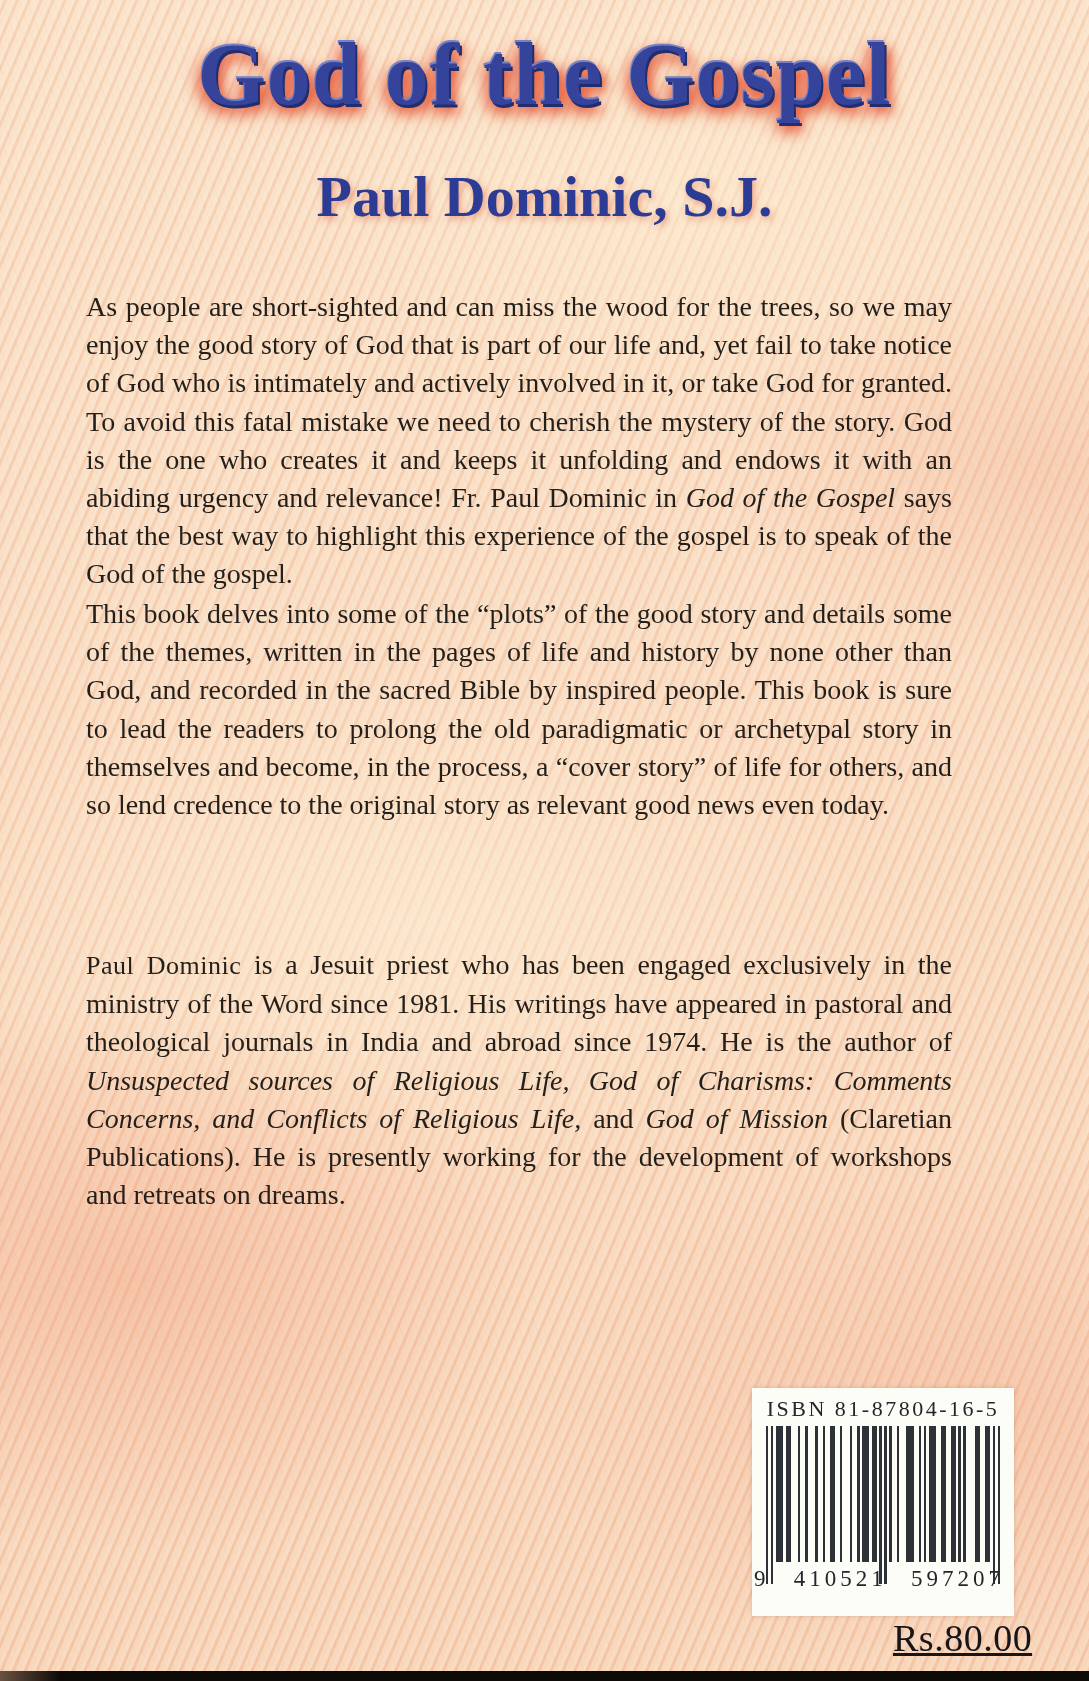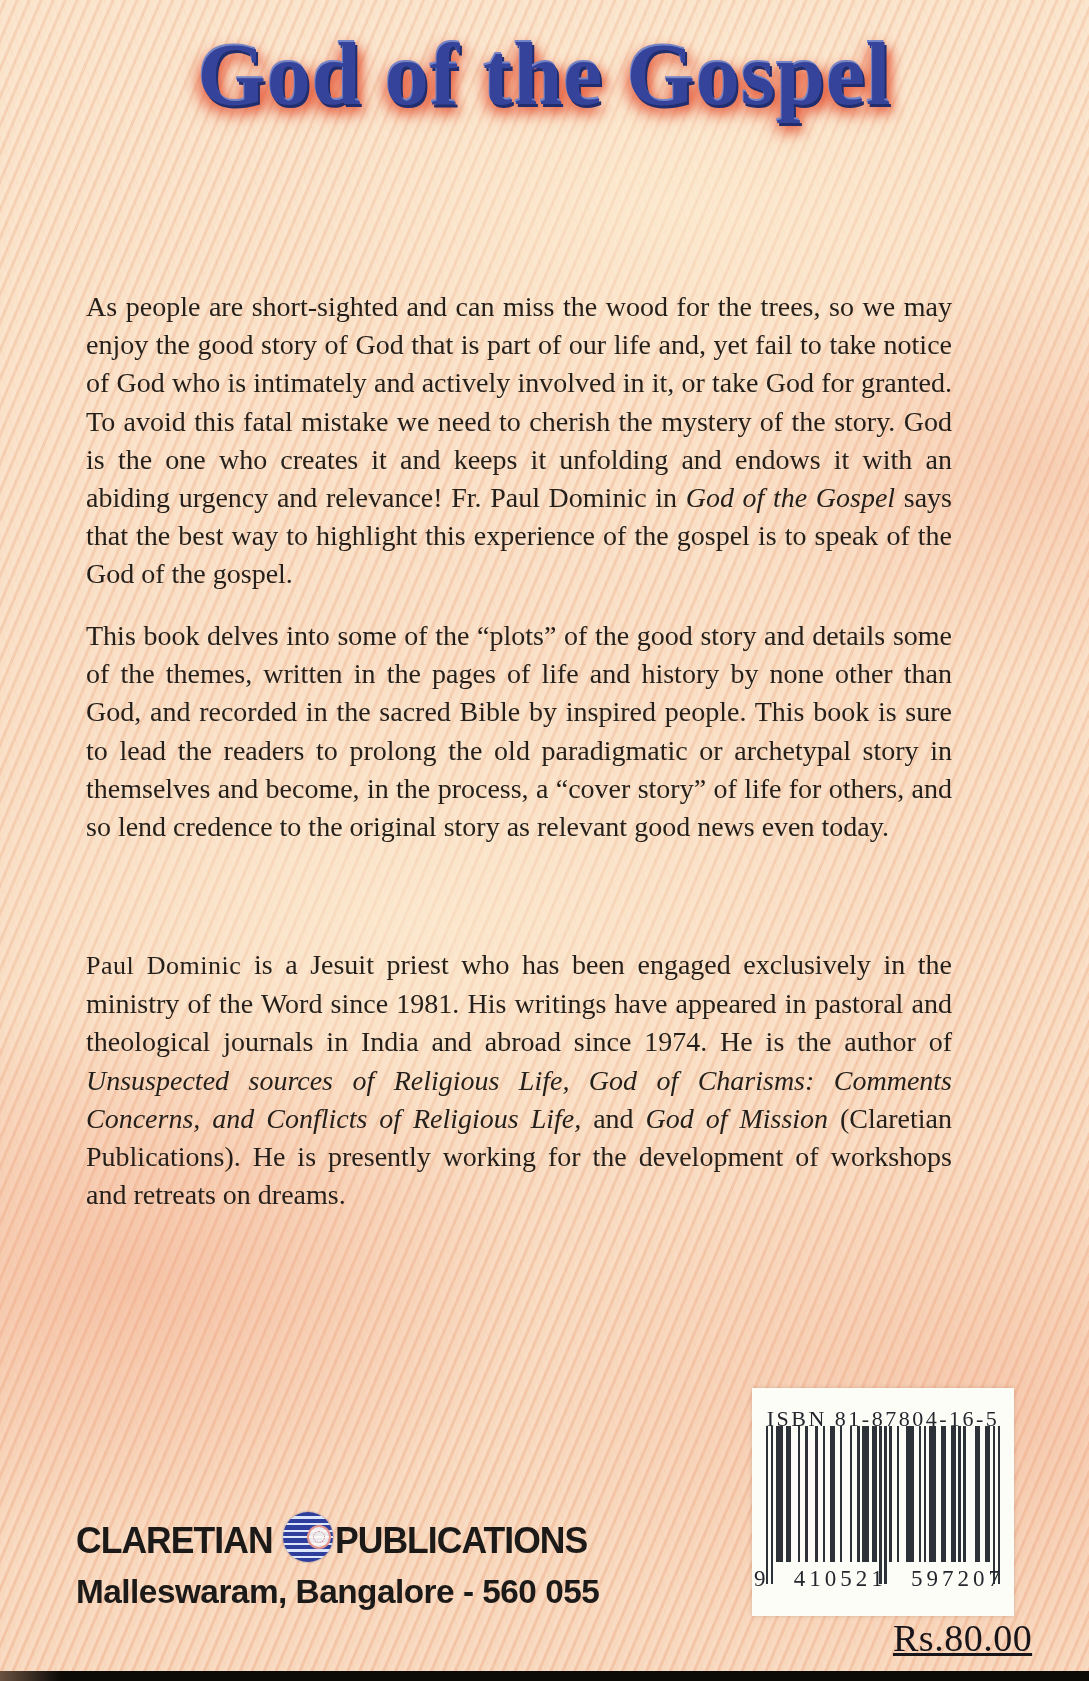--- a/index.html
+++ b/index.html
@@ -37,28 +37,28 @@
     text-shadow:2px 3px 7px rgba(226,104,72,0.55);
   }
   .para{
     position:absolute;left:86px;width:866px;
     font-size:28px;line-height:38.2px;color:#241f1a;
     text-align:justify;
   }
   .para .it{font-style:italic;}
   .para .lead{font-size:26px;letter-spacing:0.5px;}
   .p1{top:288px;}
-  .p2{top:617px;}
+  .p2{top:595px;}
   .p3{top:946px;}
   .barcode-label{
     position:absolute;left:752px;top:1388px;width:262px;height:228px;
     background:#fdfdf8;box-shadow:0 0 4px rgba(120,70,50,0.25);
   }
   .isbn-text{
-    margin-top:18px;text-align:center;
+    margin-top:8px;text-align:center;
     font-size:22px;letter-spacing:2.5px;color:#23262c;white-space:nowrap;
   }
   .bars{position:absolute;left:14px;right:14px;top:38px;height:158px;}
   .bars svg{width:100%;height:100%;}
   .ean-digits{
     position:absolute;left:2px;right:10px;top:178px;
     display:flex;justify-content:space-between;
     font-size:23px;letter-spacing:4px;color:#23262c;
   }
   .publisher{
@@ -93,20 +93,21 @@
     background:linear-gradient(90deg,#6b5140 0,#0d0b08 60px,#0d0b08 100%);
   }
 </style>
 </head>
 <body>
 
 <div class="cover">
 
   <div class="title">God of the Gospel</div>
 
+  <div class="author">Paul Dominic, S.J.</div>
 
   <div class="para p1"><span>As people are short-sighted and can miss the wood for the trees, so we may enjoy the good story of God that is part of our life and, yet fail to take notice of God who is intimately and actively involved in it, or take God for granted. To avoid this fatal mistake we need to cherish the mystery of the story. God is the one who creates it and keeps it unfolding and endows it with an abiding urgency and relevance! Fr. Paul Dominic in </span><span class="it">God of the Gospel</span><span> says that the best way to highlight this experience of the gospel is to speak of the God of the gospel.</span></div>
 
   <div class="para p2"><span>This book delves into some of the “plots” of the good story and details some of the themes, written in the pages of life and history by none other than God, and recorded in the sacred Bible by inspired people. This book is sure to lead the readers to prolong the old paradigmatic or archetypal story in themselves and become, in the process, a “cover story” of life for others, and so lend credence to the original story as relevant good news even today.</span></div>
 
   <div class="para p3"><span class="lead">Paul Dominic</span><span> is a Jesuit priest who has been engaged exclusively in the ministry of the Word since 1981. His writings have appeared in pastoral and theological journals in India and abroad since 1974. He is the author of </span><span class="it">Unsuspected sources of Religious Life, God of Charisms: Comments Concerns, and Conflicts of Religious Life,</span><span> and </span><span class="it">God of Mission</span><span> (Claretian Publications). He is presently working for the development of workshops and retreats on dreams.</span></div>
 
   <div class="barcode-label">
     <div class="isbn-text">ISBN 81-87804-16-5</div>
     <div class="bars">
@@ -158,28 +159,18 @@
           <rect x="94" y="0" width="1" height="58" fill="#2c3238"></rect>
         </svg>
     </div>
     <div class="ean-digits">
       <span>9</span>
       <span>410521</span>
       <span>597207</span>
     </div>
   </div>
 
-  <div class="publisher">
-    <div class="pub-row">
-      <span class="pub-name">CLARETIAN</span>
-      <span class="globe">
-          <span class="emblem"></span>
-        </span>
-      <span class="pub-name">PUBLICATIONS</span>
-    </div>
-    <div class="pub-address">Malleswaram, Bangalore - 560 055</div>
-  </div>
 
   <div class="price">Rs.80.00</div>
 
   <div class="scan-edge"></div>
 
 </div>
 
 </body></html>

